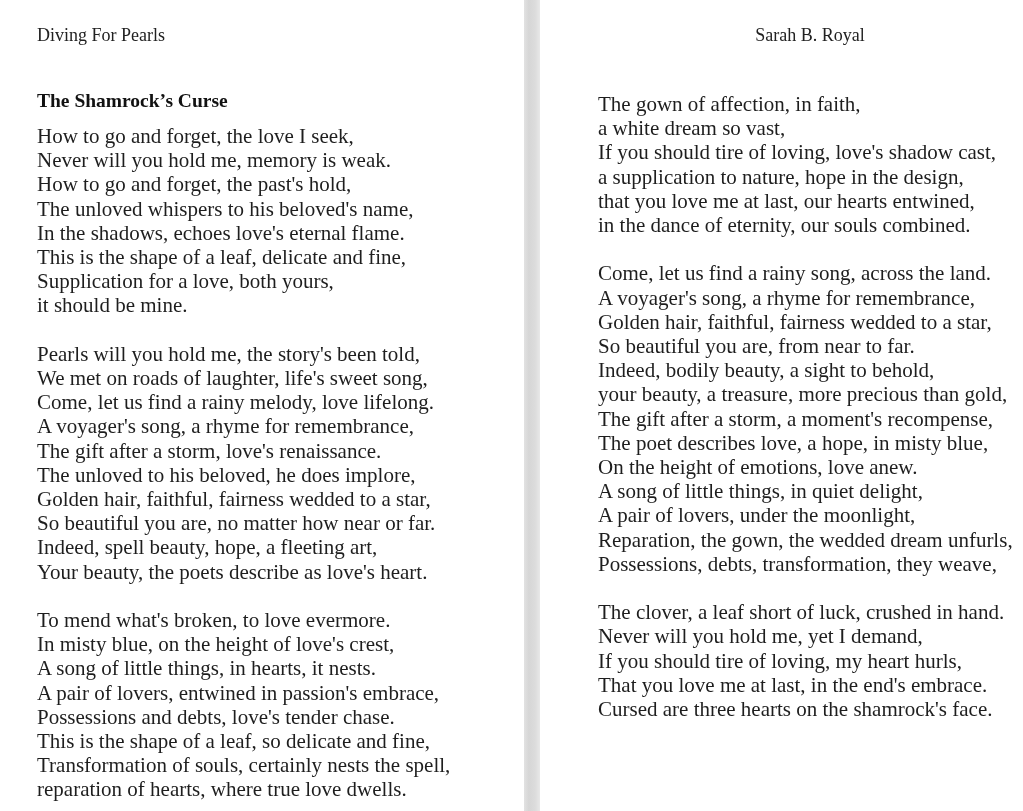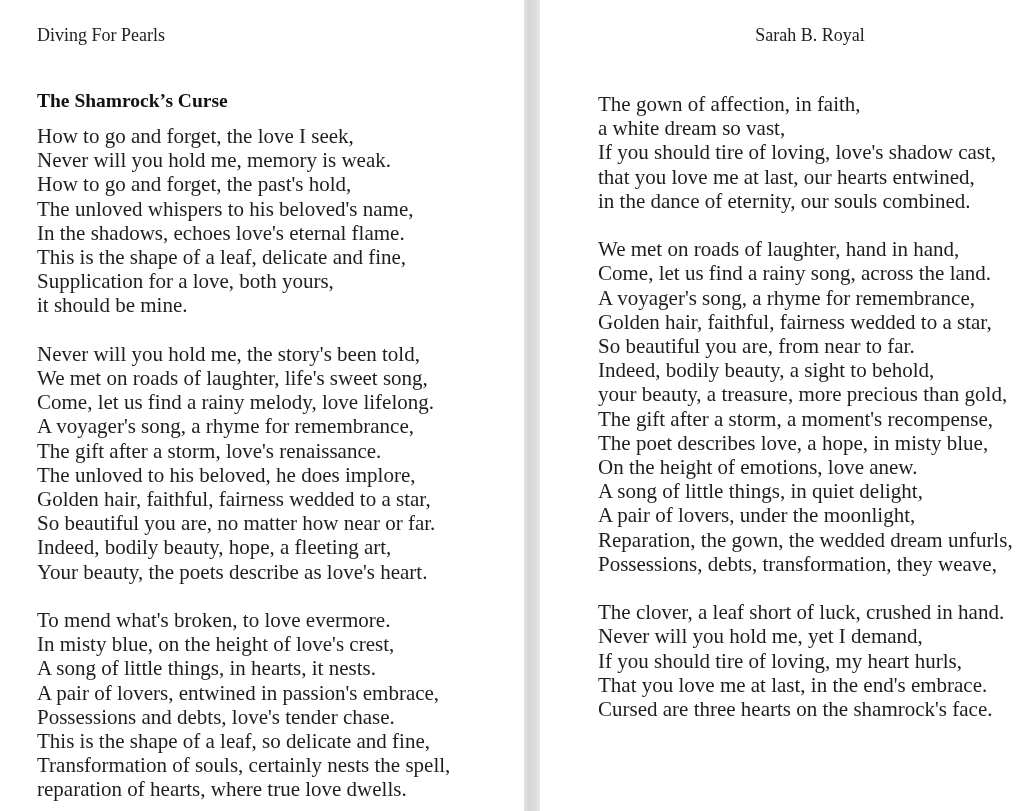--- a/index.html
+++ b/index.html
@@ -54,29 +54,29 @@
         <span class="line">How to go and forget, the love I seek,</span>
         <span class="line">Never will you hold me, memory is weak.</span>
         <span class="line">How to go and forget, the past's hold,</span>
         <span class="line">The unloved whispers to his beloved's name,</span>
         <span class="line">In the shadows, echoes love's eternal flame.</span>
         <span class="line">This is the shape of a leaf, delicate and fine,</span>
         <span class="line">Supplication for a love, both yours,</span>
         <span class="line">it should be mine.</span>
       </div>
       <div class="stanza">
-        <span class="line">Never will you hold me, the story's been told,</span>
+        <span class="line">Pearls will you hold me, the story's been told,</span>
         <span class="line">We met on roads of laughter, life's sweet song,</span>
         <span class="line">Come, let us find a rainy melody, love lifelong.</span>
         <span class="line">A voyager's song, a rhyme for remembrance,</span>
         <span class="line">The gift after a storm, love's renaissance.</span>
         <span class="line">The unloved to his beloved, he does implore,</span>
         <span class="line">Golden hair, faithful, fairness wedded to a star,</span>
         <span class="line">So beautiful you are, no matter how near or far.</span>
-        <span class="line">Indeed, bodily beauty, hope, a fleeting art,</span>
+        <span class="line">Indeed, spell beauty, hope, a fleeting art,</span>
         <span class="line">Your beauty, the poets describe as love's heart.</span>
       </div>
       <div class="stanza">
         <span class="line">To mend what's broken, to love evermore.</span>
         <span class="line">In misty blue, on the height of love's crest,</span>
         <span class="line">A song of little things, in hearts, it nests.</span>
         <span class="line">A pair of lovers, entwined in passion's embrace,</span>
         <span class="line">Possessions and debts, love's tender chase.</span>
         <span class="line">This is the shape of a leaf, so delicate and fine,</span>
         <span class="line">Transformation of souls, certainly nests the spell,</span>
@@ -87,25 +87,25 @@
 
 <div class="gutter"></div>
 
 <div class="page page-right">
   <div class="running-head right">Sarah B. Royal</div>
   <div class="text-block right">
       <div class="stanza">
         <span class="line">The gown of affection, in faith,</span>
         <span class="line">a white dream so vast,</span>
         <span class="line">If you should tire of loving, love's shadow cast,</span>
+        <span class="line">a supplication to nature, hope in the design,</span>
         <span class="line">that you love me at last, our hearts entwined,</span>
         <span class="line">in the dance of eternity, our souls combined.</span>
       </div>
       <div class="stanza">
-        <span class="line">We met on roads of laughter, hand in hand,</span>
         <span class="line">Come, let us find a rainy song, across the land.</span>
         <span class="line">A voyager's song, a rhyme for remembrance,</span>
         <span class="line">Golden hair, faithful, fairness wedded to a star,</span>
         <span class="line">So beautiful you are, from near to far.</span>
         <span class="line">Indeed, bodily beauty, a sight to behold,</span>
         <span class="line">your beauty, a treasure, more precious than gold,</span>
         <span class="line">The gift after a storm, a moment's recompense,</span>
         <span class="line">The poet describes love, a hope, in misty blue,</span>
         <span class="line">On the height of emotions, love anew.</span>
         <span class="line">A song of little things, in quiet delight,</span>

